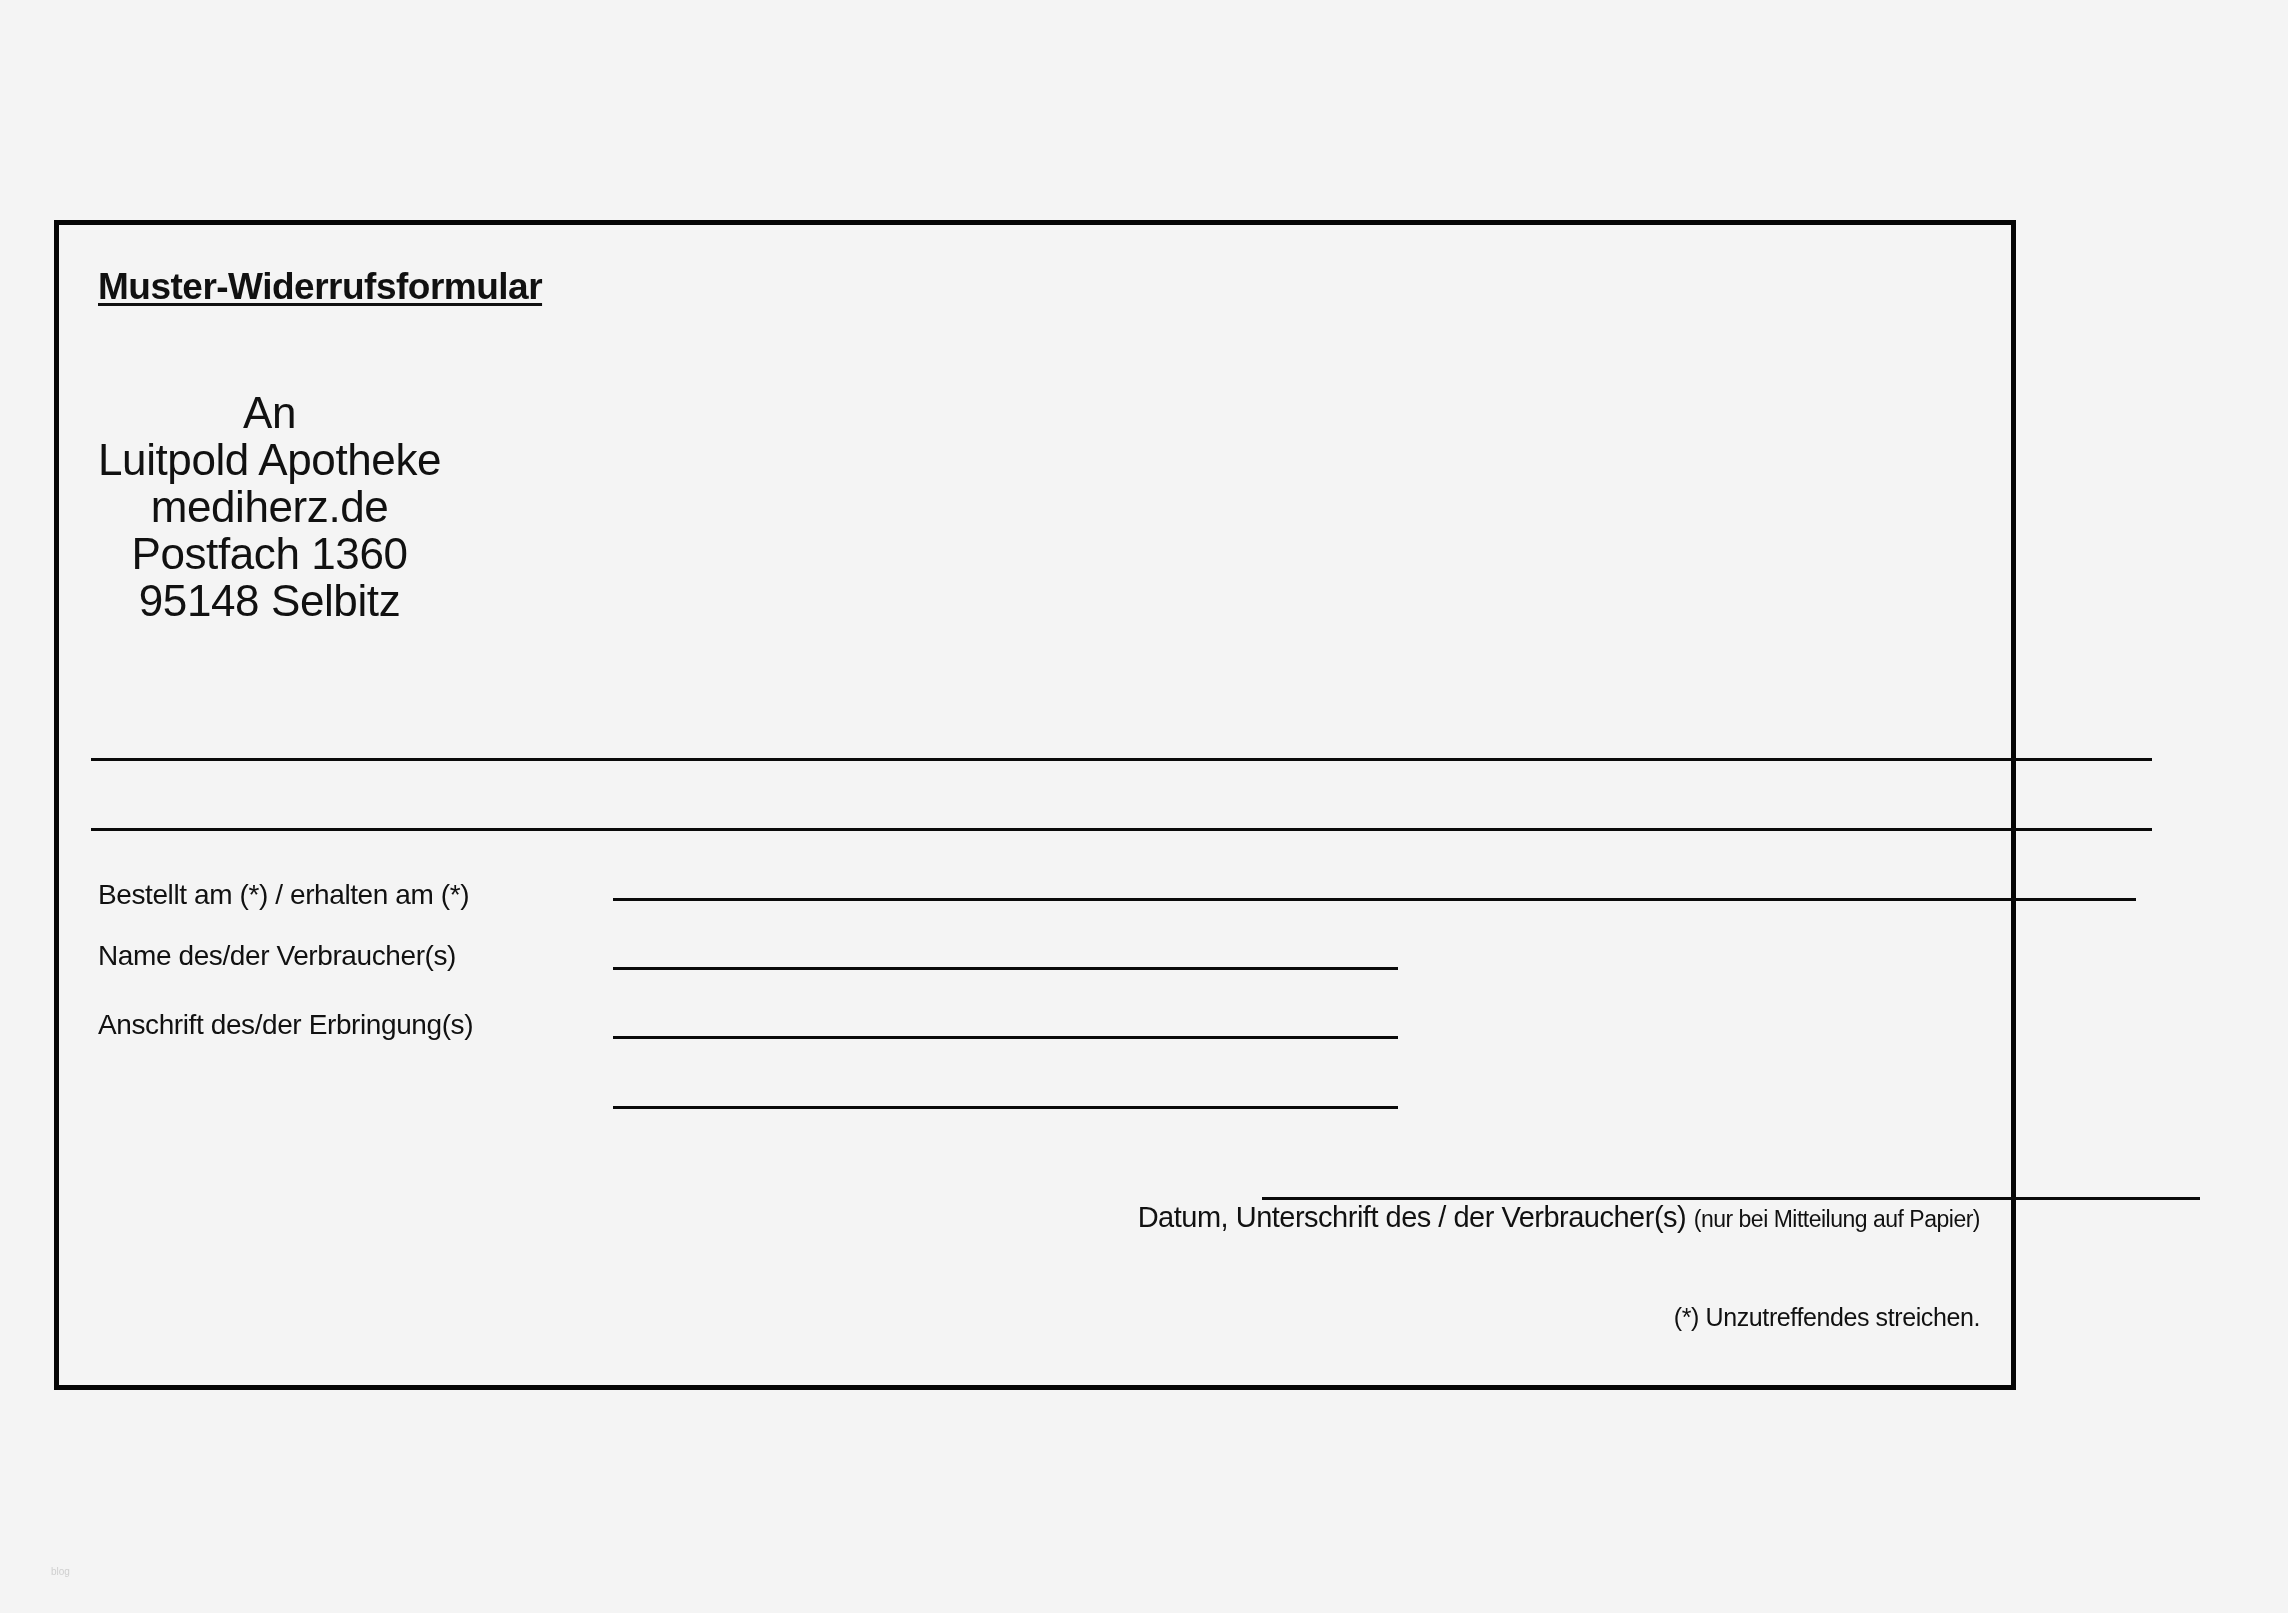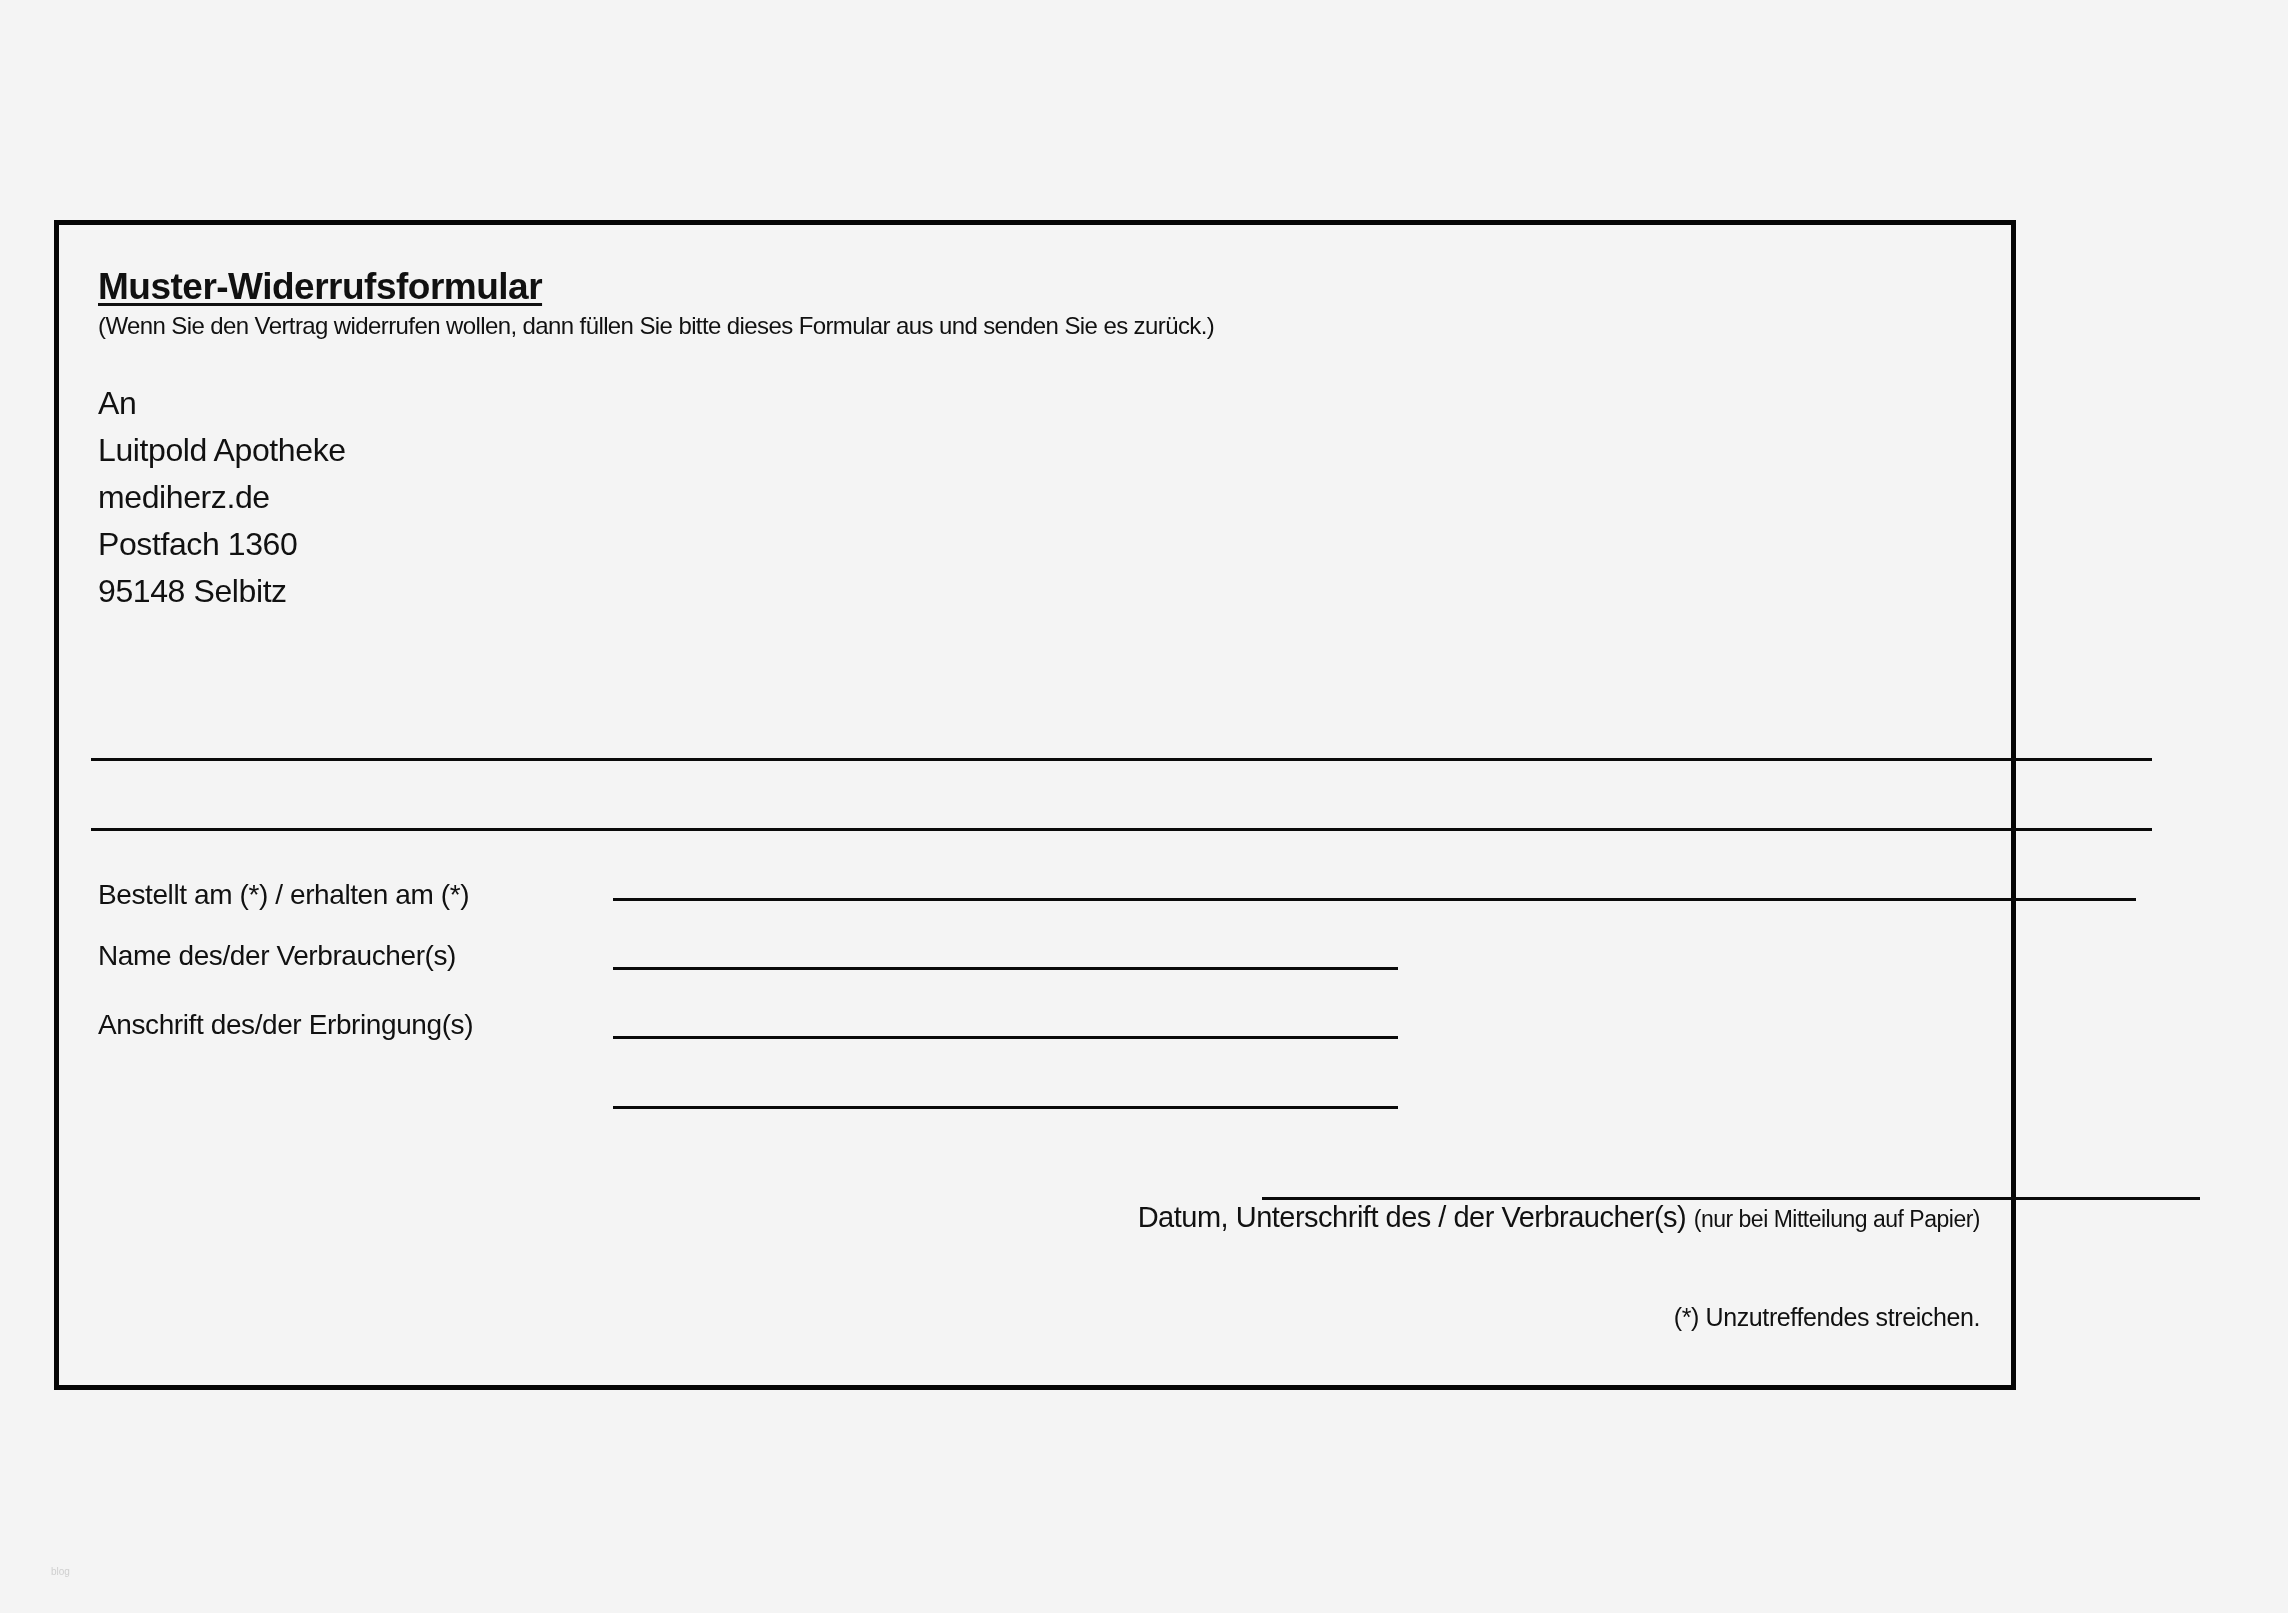--- a/index.html
+++ b/index.html
@@ -35,24 +35,25 @@
     text-decoration-thickness: 2.8px;
     text-underline-offset: 3.7px;
     letter-spacing: -0.5px;
   }
   .subtitle {
     left: 39px; top: 87px;
     font-size: 24px;
     letter-spacing: -0.6px;
   }
   .address {
-    left: 39px; top: 155px;
-    font-size: 32px;
+    left: 39px; top: 164px;
+    font-size: 44px;
     line-height: 47px;
     letter-spacing: -0.4px;
+    text-align: center;
   }
   .address div { white-space: nowrap; }
 
   .declaration {
     left: 39px; top: 397px;
     width: 2030px;
     font-size: 28px;
     line-height: 37px;
     white-space: normal;
     letter-spacing: -0.5px;
@@ -89,21 +90,20 @@
     color: #cfcfcf;
     padding-left: 14px;
   }
 </style>
 </head>
 <body>
 
 <div class="frame">
 
   <div class="abs title">Muster-Widerrufsformular</div>
-  <div class="abs subtitle">(Wenn Sie den Vertrag widerrufen wollen, dann füllen Sie bitte dieses Formular aus und senden Sie es zurück.)</div>
 
   <div class="abs address">
     <div>An</div>
     <div>Luitpold Apotheke</div>
     <div>mediherz.de</div>
     <div>Postfach 1360</div>
     <div>95148 Selbitz</div>
   </div>
 
 

